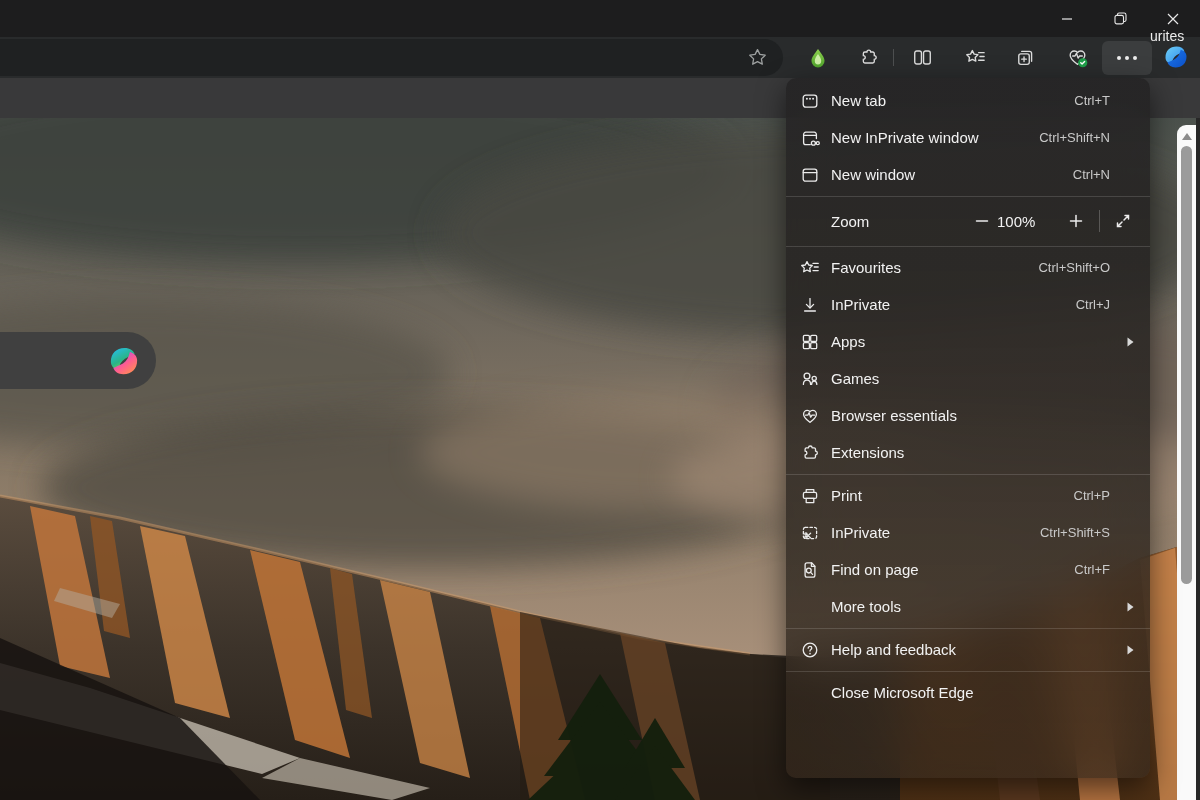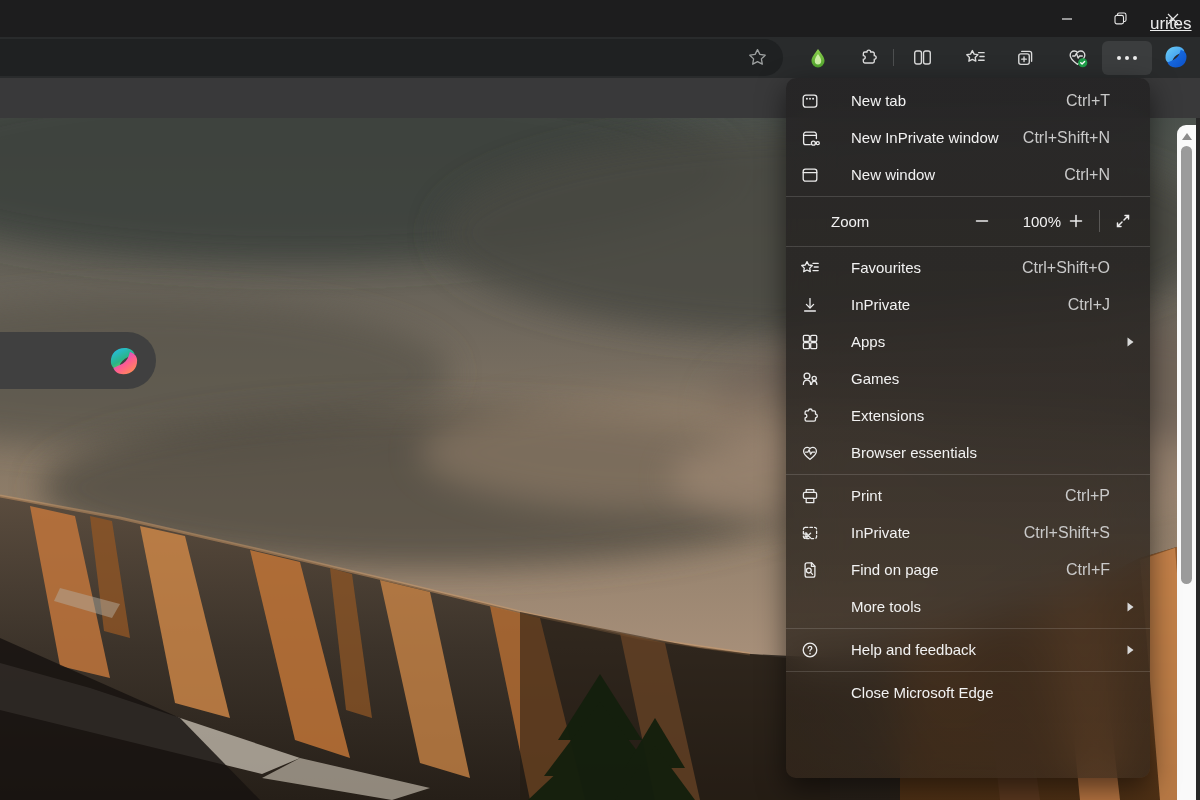--- a/index.html
+++ b/index.html
@@ -17,53 +17,53 @@
   
   .toolbar{left:0;top:37px;width:1200px;height:41px;background:#292b2c;}
   .addressbar{position:absolute;left:0;top:2px;width:783px;height:37px;background:#1f2122;border-radius:0 19px 19px 0;}
   .tbtn{position:absolute;top:3px;width:36px;height:35px;display:flex;align-items:center;justify-content:center;border-radius:6px;}
   .tbtn svg{display:block;}
   .tb-divider{position:absolute;left:893px;top:12px;width:1px;height:17px;background:#4d4f50;}
   .more-btn{position:absolute;left:1102px;top:4px;width:50px;height:34px;background:#3b3d3e;border-radius:6px;display:flex;align-items:center;justify-content:center;gap:4px;}
   .more-btn i{width:4px;height:4px;border-radius:50%;background:#ededed;display:block;}
   
   .favbar{left:0;top:78px;width:1200px;height:40px;background:#39393a;}
-  .favbar-text{position:absolute;left:1150px;top:4px;height:40px;line-height:40px;font-size:17px;color:#ececec;z-index:4;text-decoration:underline;}
+  .favbar-text{position:absolute;left:1150px;top:16px;height:40px;line-height:40px;font-size:14px;color:#ececec;z-index:4;}
   
   .page{left:0;top:118px;width:1200px;height:682px;background:#6a6258;}
   .page svg{display:block;}
   
   .search-pill{position:absolute;left:-36px;top:214px;width:192px;height:57px;background:rgba(62,63,63,.96);border-radius:29px;z-index:3;display:flex;align-items:center;justify-content:flex-end;padding-right:12px;box-sizing:border-box;}
   
   .sb-track{position:absolute;left:1177px;top:125px;width:19px;height:675px;background:#fafafa;border-radius:9px 0 0 0;z-index:6;}
   .sb-arrow{position:absolute;left:5px;top:8px;width:0;height:0;border-left:5px solid transparent;border-right:5px solid transparent;border-bottom:7px solid #8a8a8a;}
   .sb-thumb{position:absolute;left:4px;top:21px;width:11px;height:438px;background:#9b9b9b;border-radius:6px;}
   .right-sliver{position:absolute;left:1196px;top:118px;width:4px;height:682px;background:#272727;z-index:7;}
   
   .menu{
     position:absolute;left:786px;top:78px;width:364px;height:700px;z-index:10;
     background:linear-gradient(180deg,rgba(36,35,36,.88) 0%,rgba(40,36,32,.82) 55%,rgba(52,40,29,.74) 100%);
     -webkit-backdrop-filter:blur(24px) saturate(115%);
     backdrop-filter:blur(24px) saturate(115%);
     border-radius:10px;
     box-shadow:0 10px 28px rgba(0,0,0,.55);
     box-sizing:border-box;padding:4px 0;
   }
-  .mrow{height:37px;display:flex;align-items:center;padding:0 16px 0 14px;box-sizing:border-box;gap:20px;}
+  .mrow{height:37px;display:flex;align-items:center;padding:0 16px 0 14px;box-sizing:border-box;}
   .mi{width:20px;height:20px;flex:0 0 20px;display:flex;align-items:center;justify-content:center;}
   .mi svg{display:block;stroke:#ececec;fill:none;stroke-width:1.3;stroke-linecap:round;stroke-linejoin:round;}
   .mlabel{margin-left:11px;font-size:15px;color:#f2f2f2;white-space:nowrap;}
-  .msc{margin-left:auto;padding-right:24px;font-size:16px;color:#c9c9c9;white-space:nowrap;}
+  .msc{margin-left:auto;padding-right:24px;font-size:13px;color:#c9c9c9;white-space:nowrap;}
   .marrow{margin-left:auto;display:flex;align-items:center;}
   .msep{height:1px;background:rgba(255,255,255,.14);margin:2.5px 0;}
   
   .zoomrow{height:44px;display:flex;align-items:center;padding:0 12px 0 14px;box-sizing:border-box;}
   .zbtn{width:30px;height:30px;display:flex;align-items:center;justify-content:center;border-radius:5px;}
   .zbtn svg{display:block;stroke:#ececec;stroke-width:1.5;stroke-linecap:round;}
-  .zval{width:64px;text-align:right;font-size:15px;color:#f2f2f2;}
+  .zval{width:64px;text-align:left;font-size:15px;color:#f2f2f2;}
   .zdiv{width:1px;height:22px;background:rgba(255,255,255,.22);margin:0 8px;}
 </style>
 </head>
 <body>
 
 <div class="abs titlebar">
   <div class="wc" style="left:1044px">
     <svg width="12" height="12" viewBox="0 0 12 12">
         <line x1="1" y1="6" x2="11" y2="6" stroke="#e8e8e8" stroke-width="1.2"></line>
       </svg>
@@ -385,34 +385,34 @@
           <circle cx="14.2" cy="9.4" r="2.1"></circle>
           <path d="M11.6,15.4 c0,-2 1.1,-3.2 2.6,-3.2 s2.6,1.2 2.6,3.2"></path>
         </svg>
     </span>
     <span class="mlabel">Games</span>
   </div>
 
   <div class="mrow">
     <span class="mi">
       <svg width="20" height="20" viewBox="0 0 20 20">
-          <path d="M6.5,4.8 h2 a1.8,1.8 0 1 1 3.6,0 h2 a1.4,1.4 0 0 1 1.4,1.4 v2 a1.8,1.8 0 1 1 0,3.6 v2 a1.4,1.4 0 0 1 -1.4,1.4 h-7.6 a1.4,1.4 0 0 1 -1.4,-1.4 v-2 a1.8,1.8 0 1 0 0,-3.6 v-2 a1.4,1.4 0 0 1 1.4,-1.4 z"></path>
-        </svg>
-    </span>
-    <span class="mlabel">Extensions</span>
-  </div>
-
-  <div class="mrow">
-    <span class="mi">
-      <svg width="20" height="20" viewBox="0 0 20 20">
           <path d="M10,16.4 C7,14 3.6,11.6 3.6,8.2 c0,-2.1 1.7,-3.8 3.7,-3.8 1.1,0 2.2,.5 2.7,1.4 .5,-.9 1.6,-1.4 2.7,-1.4 2,0 3.7,1.7 3.7,3.8 0,3.4 -3.4,5.8 -6.4,8.2 z"></path>
           <path d="M5.6,9.2 h2.2 l1.3,-2.5 1.6,4.5 1.3,-2 h2.6"></path>
         </svg>
     </span>
     <span class="mlabel">Browser essentials</span>
+  </div>
+
+  <div class="mrow">
+    <span class="mi">
+      <svg width="20" height="20" viewBox="0 0 20 20">
+          <path d="M6.5,4.8 h2 a1.8,1.8 0 1 1 3.6,0 h2 a1.4,1.4 0 0 1 1.4,1.4 v2 a1.8,1.8 0 1 1 0,3.6 v2 a1.4,1.4 0 0 1 -1.4,1.4 h-7.6 a1.4,1.4 0 0 1 -1.4,-1.4 v-2 a1.8,1.8 0 1 0 0,-3.6 v-2 a1.4,1.4 0 0 1 1.4,-1.4 z"></path>
+        </svg>
+    </span>
+    <span class="mlabel">Extensions</span>
   </div>
 
   <div class="msep"></div>
 
   <div class="mrow">
     <span class="mi">
       <svg width="20" height="20" viewBox="0 0 20 20">
           <path d="M6.2,6.4 V3.6 h7.6 v2.8"></path>
           <rect x="3.4" y="6.4" width="13.2" height="6" rx="1.5"></rect>
           <rect x="6.2" y="12.4" width="7.6" height="4.2"></rect>

